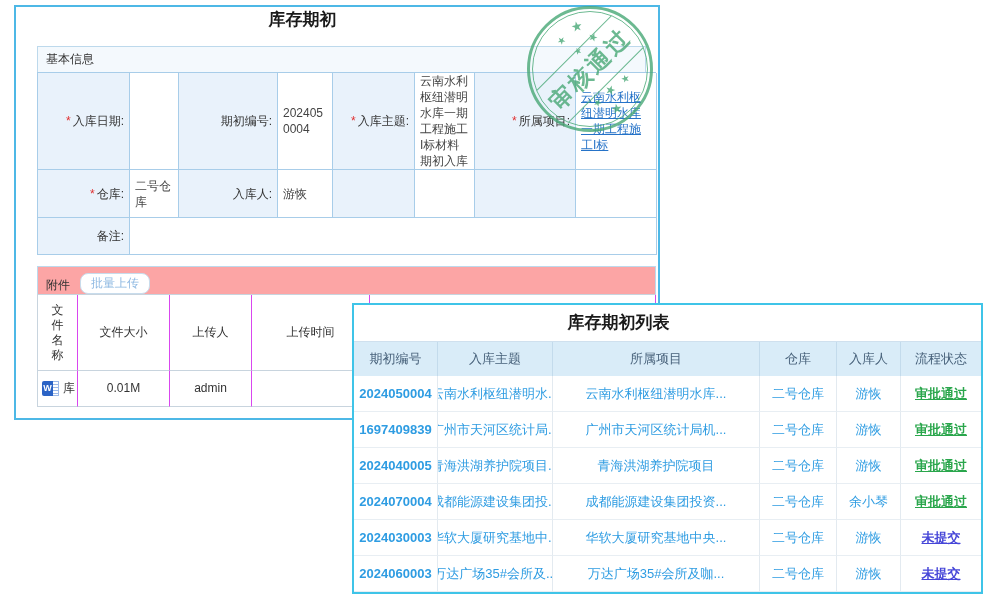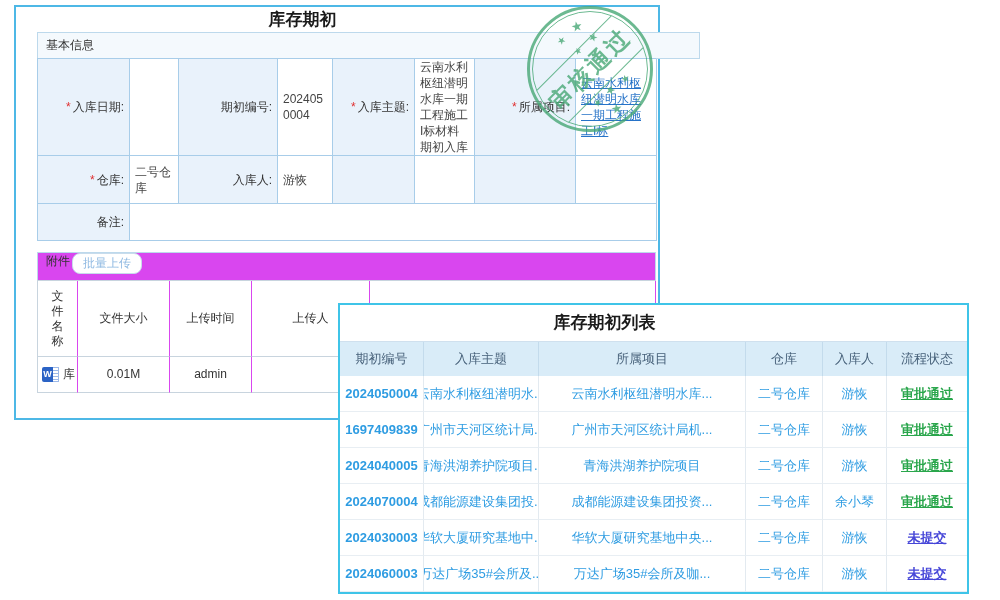--- a/index.html
+++ b/index.html
@@ -6,39 +6,39 @@
   html,body { width:1000px; height:600px; background:#ffffff; overflow:hidden;
               font-family:"Liberation Sans","DejaVu Sans",sans-serif; }
   .page { position:relative; width:1000px; height:600px; background:#fff; }
 
   
   .w1 { position:absolute; left:14px; top:5px; width:646px; height:415px;
         background:#fff; border:2px solid #4db8e6; z-index:1;
         padding:0 2px 0 21px; }
   .w1-title { margin-top:1px; height:24px; line-height:24px; text-align:center;
               padding-right:88px; font-size:17px; font-weight:bold; color:#1a1a1a; }
-  .sec-bar { width:663px; height:27px; border:1px solid #bdd9ec;
+  .sec-bar { margin-top:14px; width:609px; height:27px; border:1px solid #bdd9ec;
              background:#f4f9fd; line-height:25px; padding-left:8px;
              font-size:12px; color:#333; }
   .form-grid { width:619px; margin-top:-1px; display:grid;
                grid-template-columns:92px 49px 99px 55px 82px 60px 101px 81px;
                grid-template-rows:97px 48px 37px;
                border-left:1px solid #a8cde9; border-top:1px solid #a8cde9; }
   .fcell { border-right:1px solid #a8cde9; border-bottom:1px solid #a8cde9;
            font-size:12px; line-height:16px; display:flex; align-items:center; }
   .lbl { background:#e9f2fb; color:#333; justify-content:flex-end;
          text-align:right; padding:2px 5px; }
   .val { background:#fff; color:#444; padding:2px 5px; word-break:break-all; }
   .star { color:#e03030; margin-right:2px; font-size:12px; }
   .remark-val { grid-column:2 / 9; }
   .plink { color:#2673c8; text-decoration:underline; cursor:pointer; word-break:break-all; }
 
   
   .attach-bar { margin-top:11px; width:619px; height:29px; border:1px solid #bdd9ec;
-                background:#d946ef; display:flex; align-items:flex-start; gap:2px;
+                background:#fca5a5; display:flex; align-items:flex-end; gap:10px;
                 padding:0 8px; font-size:12px; color:#333; }
   .upload-btn { font-size:12px; color:#8fb9e2; background:#fff;
                 border:1px solid #c8dcec; border-radius:8px; padding:0 10px;
                 height:21px; line-height:19px; cursor:pointer; }
   .attach-grid { width:619px; margin-top:-1px; display:grid;
                  grid-template-columns:40px 92px 82px 118px 286px;
                  grid-template-rows:76px 36px;
                  border-left:1px solid #c8d4de; border-top:1px solid #c8d4de; }
   .acell { border-right:1px solid #d946ef; border-bottom:1px solid #c8d4de;
            font-size:12px; color:#333; display:flex; align-items:center;
@@ -58,21 +58,21 @@
   .stamp-inner { position:absolute; inset:2px; border:1px solid #48a876;
                  border-radius:50%; overflow:hidden; }
   .stamp-band { position:absolute; left:-14px; right:-14px; height:46px;
                 top:calc(50% - 23px); border-top:1.5px solid #48a876;
                 border-bottom:1.5px solid #48a876; transform:rotate(-45deg);
                 display:flex; align-items:center; justify-content:center;
                 color:#48a876; font-size:23px; font-weight:bold; letter-spacing:3px; }
   .stamp-star { position:absolute; color:#48a876; line-height:1; }
 
   
-  .w2 { position:absolute; left:338px; top:303px; width:631px; height:291px;
+  .w2 { position:absolute; left:352px; top:303px; width:631px; height:291px;
         background:#fff; border:2px solid #3fc4e8; z-index:5; }
   .w2-title { height:36px; line-height:36px; text-align:center; padding-right:98px;
               font-size:17px; font-weight:bold; color:#1a1a1a; }
   .lhead { display:grid; grid-template-columns:84px 115px 207px 77px 64px 80px;
            height:35px; background:#d9ecf8; border-top:1px solid #cfe0ee; }
   .lhead .hcell { display:flex; align-items:center; justify-content:center;
                   font-size:13px; color:#47617a; border-right:1px solid #c3dbec; }
   .lhead .hcell:last-child { border-right:none; }
   .lrow { display:grid; grid-template-columns:84px 115px 207px 77px 64px 80px; height:36px; }
   .lcell { display:flex; align-items:center; justify-content:center;
@@ -143,22 +143,22 @@
     </div>
 
     <div class="attach-bar">
       <span>附件</span>
       <span class="upload-btn">批量上传</span>
     </div>
 
     <div class="attach-grid">
       <div class="acell a-name-h">文件名称</div>
       <div class="acell">文件大小</div>
+      <div class="acell">上传人</div>
       <div class="acell">上传时间</div>
-      <div class="acell">上传人</div>
       <div class="acell"></div>
 
       <div class="acell a-file">
         <span class="wicon">
           <span class="wl">W</span>
           <span class="wr"></span>
         </span>
         <span>库</span>
       </div>
       <div class="acell">0.01M</div>

